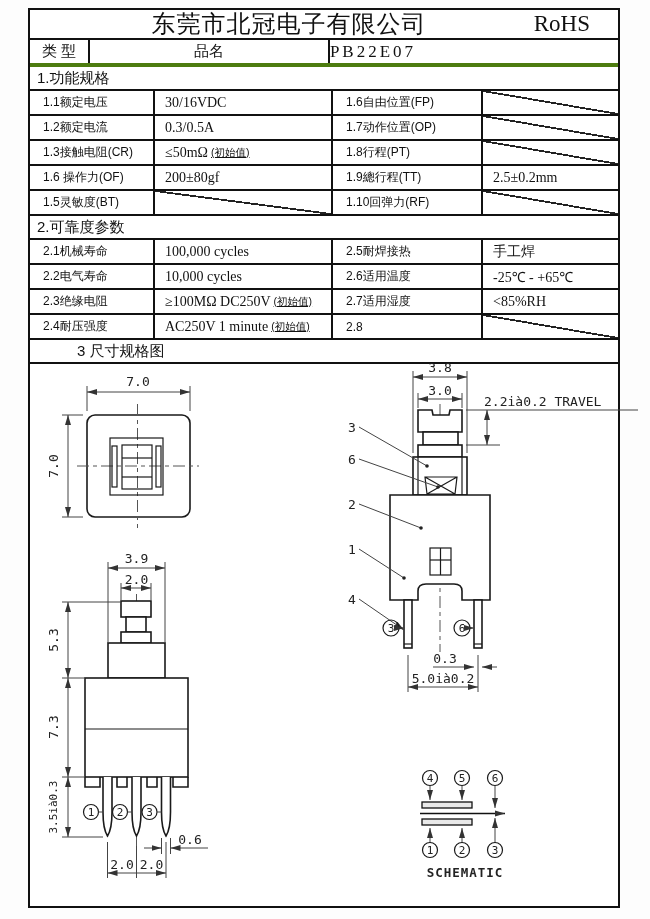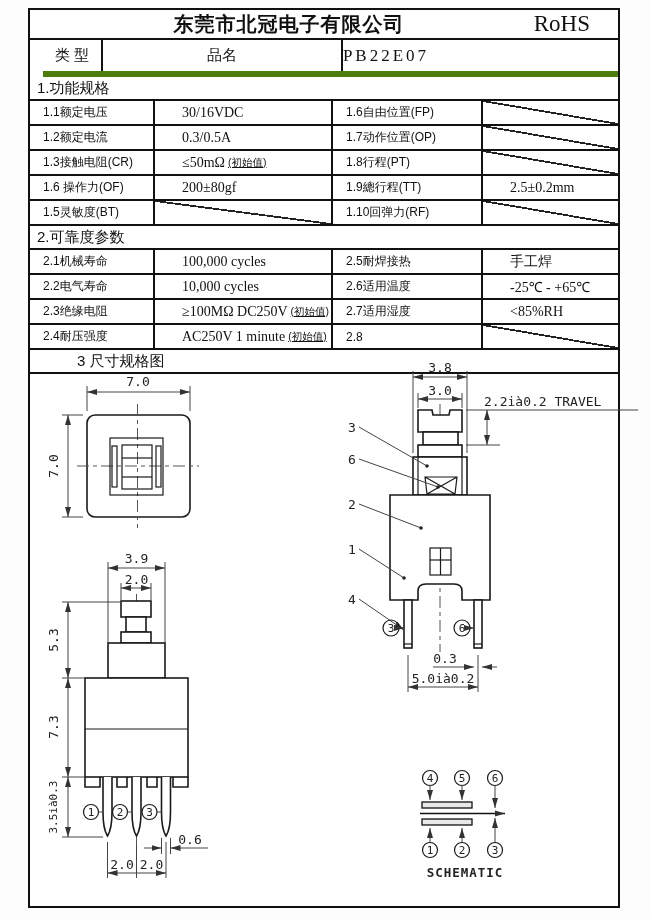--- a/index.html
+++ b/index.html
@@ -3,31 +3,31 @@
 <meta charset="utf-8">
 <style>
   html,body{margin:0;padding:0;background:#fff;}
   *{box-sizing:border-box;}
   .stage{position:relative;width:650px;height:919px;background:#fdfdfd;overflow:hidden;
          font-family:"Liberation Sans",sans-serif;color:#111;}
   .page{position:absolute;left:28px;top:8px;width:592px;height:900px;border:2px solid #111;background:#fff;}
   
   .tbl{position:absolute;left:0;top:0;width:588px;}
   .company-row{position:relative;height:30px;border-bottom:2px solid #111;display:flex;align-items:center;justify-content:center;}
-  .company{font-size:20px;font-weight:bold;letter-spacing:1px;margin-right:70px;}
+  .company{font-size:24px;font-weight:normal;letter-spacing:1px;margin-right:70px;}
   .rohs{position:absolute;right:28px;top:1px;font-family:"Liberation Serif",serif;font-size:23px;}
-  .type-row{display:grid;grid-template-columns:60px 240px 70px 1fr;height:37px;border-bottom:6px solid #4d7c0f;margin-left:13px;}
+  .type-row{display:grid;grid-template-columns:60px 240px 70px 1fr;height:27px;border-bottom:4px solid #4d7c0f;}
   .type-row .c{display:flex;align-items:center;justify-content:center;font-size:15px;border-right:2px solid #111;}
   .type-row .c:last-child{border-right:none;font-family:"Liberation Serif",serif;font-size:17px;letter-spacing:3px;padding-left:16px;}
   .sec-title{height:24px;border-bottom:2px solid #111;display:flex;align-items:center;padding-left:7px;font-size:15px;}
   .srow{display:grid;grid-template-columns:125px 178px 150px 1fr;height:25px;border-bottom:2px solid #111;}
   .srow .c{display:flex;align-items:center;border-right:2px solid #111;overflow:hidden;white-space:nowrap;}
   .srow .c:last-child{border-right:none;}
   .srow .l{padding-left:13px;font-size:12px;}
-  .srow .v{padding-left:27px;}
+  .srow .v{padding-left:10px;}
   .val{font-family:"Liberation Serif",serif;font-size:14px;}
   .note{font-size:10.5px;margin-left:3px;text-decoration:underline;}
   .slash{background:linear-gradient(to top right,transparent calc(50% - 0.9px),#222 calc(50% - 0.9px),#222 calc(50% + 0.9px),transparent calc(50% + 0.9px));}
   .sec3{border-bottom:2px solid #111;padding-left:47px;}
   
   svg{position:absolute;left:0;top:0;}
   svg text{font-family:"DejaVu Sans Mono",monospace;font-size:13px;fill:#222;}
   .dimtxt{font-size:13px;}
   .smalltxt{font-size:11px;}
   .cnum{font-size:11px;}

